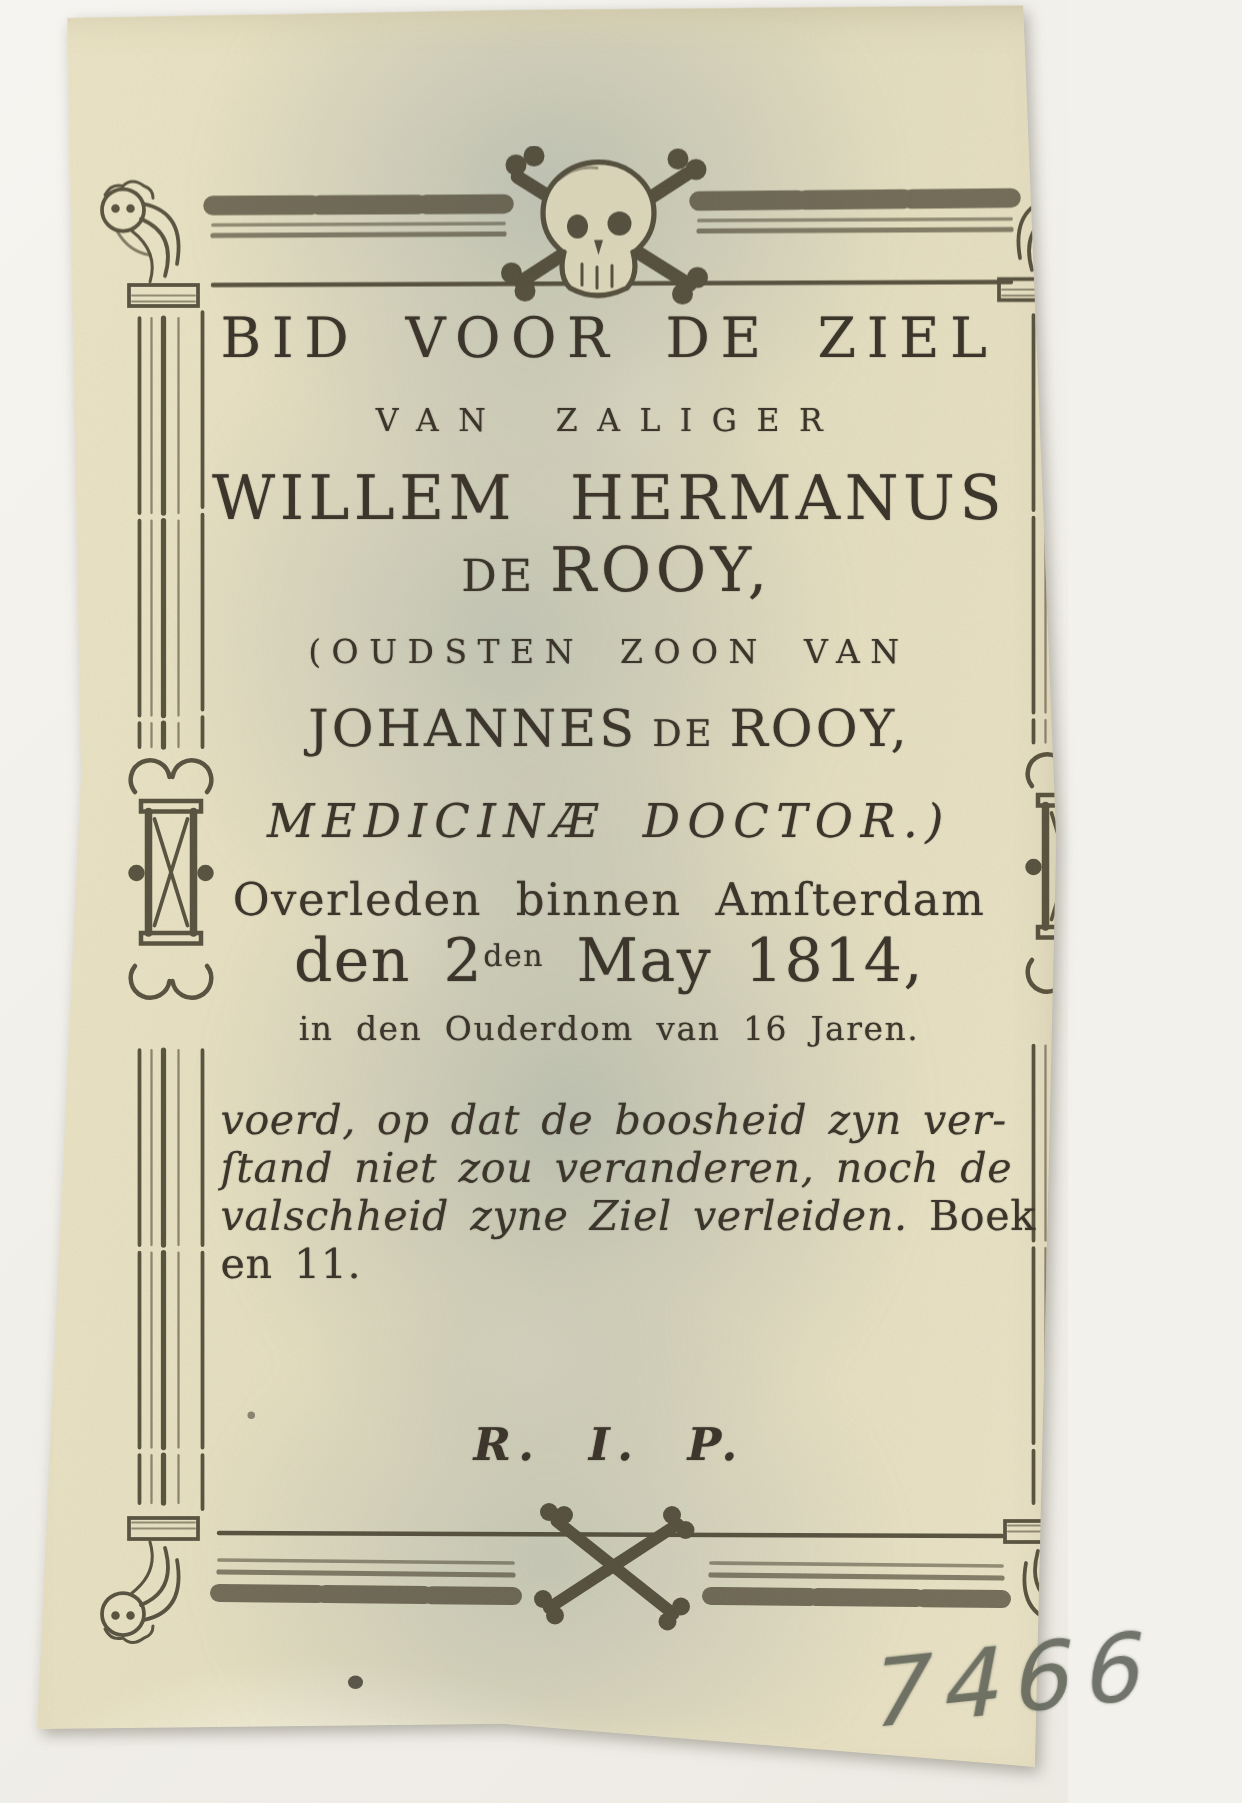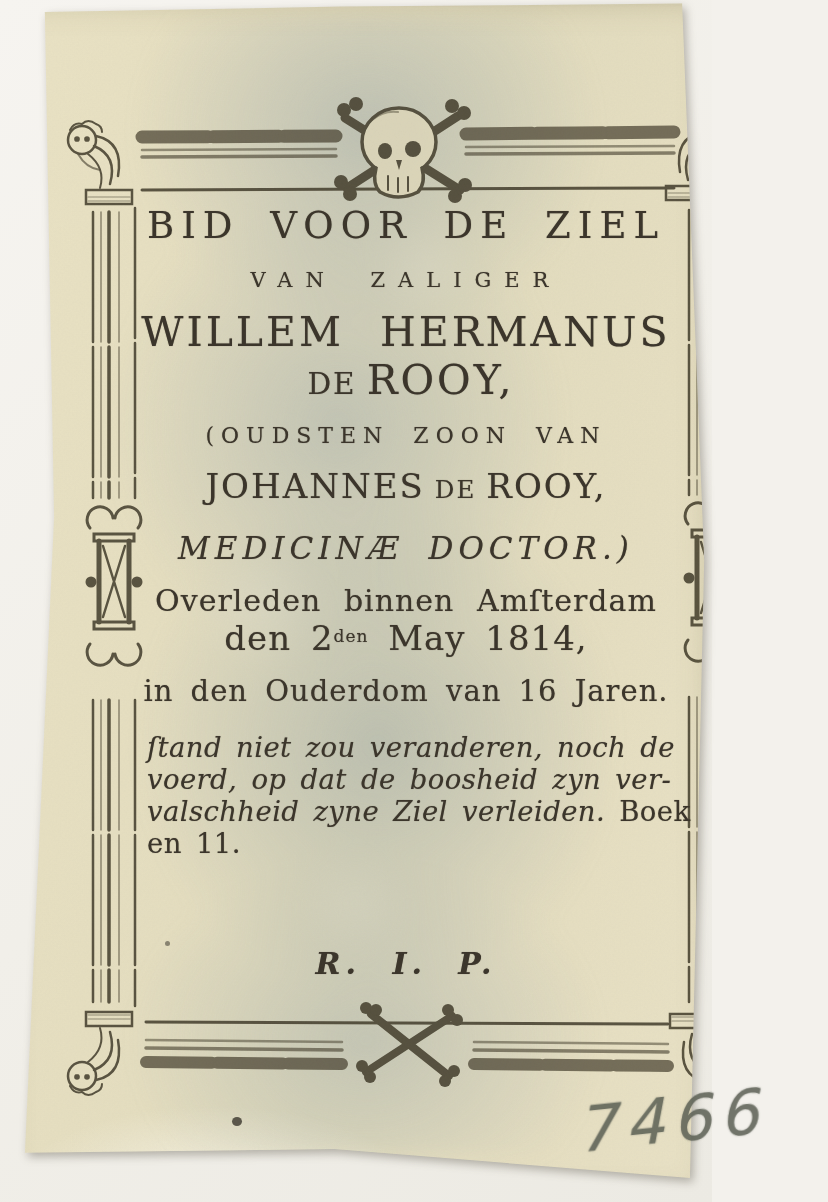--- a/index.html
+++ b/index.html
@@ -43,23 +43,23 @@
       color:#3a342a;text-shadow:0 0 1px rgba(58,52,42,.55);}
   .prayer    {top:204px;font-size:37px;letter-spacing:7px;word-spacing:12px;}
   .zaliger   {top:268px;font-size:21px;letter-spacing:13px;word-spacing:14px;}
   .name1     {top:308px;font-size:41px;letter-spacing:3px;word-spacing:20px;}
   .name2     {top:356px;font-size:41px;letter-spacing:3px;}
   .name2 .sm, .father .sm{font-size:.72em;letter-spacing:2px;margin:0 10px;}
   .paren     {top:423px;font-size:22px;letter-spacing:7px;word-spacing:10px;}
   .father    {top:466px;font-size:34px;letter-spacing:2px;}
   .medic     {top:530px;font-size:31px;font-style:italic;letter-spacing:5px;word-spacing:10px;}
   .death1    {top:583px;font-size:30px;word-spacing:12px;letter-spacing:1px;}
-  .death2    {top:618px;font-size:34px;word-spacing:8px;letter-spacing:1px;}
+  .death2    {top:618px;font-size:40px;word-spacing:8px;letter-spacing:1px;}
   .death2 sup{font-size:.5em;vertical-align:.5em;letter-spacing:1px;}
-  .age       {top:674px;font-size:29px;word-spacing:7px;letter-spacing:1px;}
+  .age       {top:674px;font-size:22px;word-spacing:7px;letter-spacing:1px;}
   #quote{position:absolute;left:147px;top:731px;width:520px;
          font-size:27.5px;font-style:italic;line-height:32px;
          color:#3a342a;text-shadow:0 0 1px rgba(58,52,42,.5);text-align:left;
          letter-spacing:.4px;word-spacing:5px;white-space:nowrap;}
   .q-line.indent{text-indent:32px;}
   .q-line .rm{font-style:normal;margin-top:31px;}
   .rip{top:946px;font-size:30px;font-style:italic;font-weight:700;
        letter-spacing:5px;word-spacing:16px;}
   
   #catalog{
@@ -260,22 +260,22 @@
 
       <div class="tx paren">(OUDSTEN ZOON VAN</div>
       <div class="tx father"><span>JOHANNES</span><span class="sm">DE</span><span>ROOY,</span></div>
       <div class="tx medic">MEDICINÆ DOCTOR.)</div>
 
       <div class="tx death1">Overleden binnen Amſterdam</div>
       <div class="tx death2"><span>den 2</span><sup>den</sup><span> May 1814,</span></div>
       <div class="tx age">in den Ouderdom van 16 Jaren.</div>
 
       <div id="quote">
+        <div class="q-line"><span class="it">voerd, op dat de boosheid zyn ver-</span><span class="rm"></span></div>
         <div class="q-line"><span class="it">ſtand niet zou veranderen, noch de</span><span class="rm"></span></div>
-        <div class="q-line"><span class="it">voerd, op dat de boosheid zyn ver-</span><span class="rm"></span></div>
         <div class="q-line"><span class="it">valschheid zyne Ziel verleiden.</span><span class="rm"> Boek</span></div>
         <div class="q-line"><span class="it"></span><span class="rm">en 11.</span></div>
       </div>
 
       <div class="tx rip">R. I. P.</div>
 
       <div class="stain s1"></div>
       <div class="stain s2"></div>
       <div class="stain s3"></div>
 

